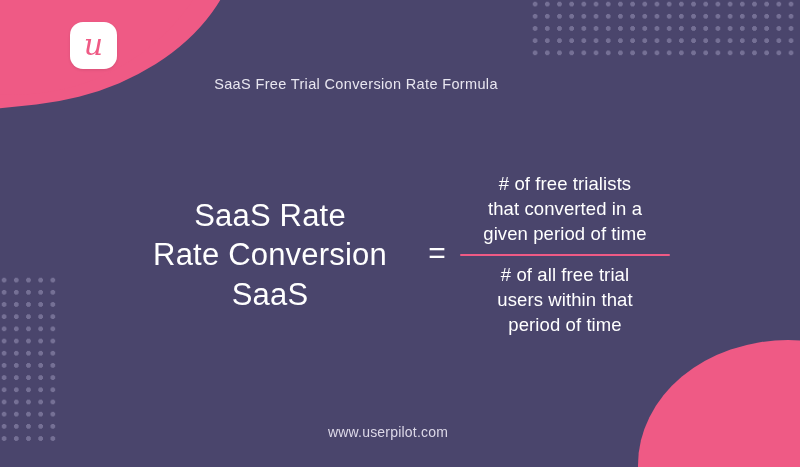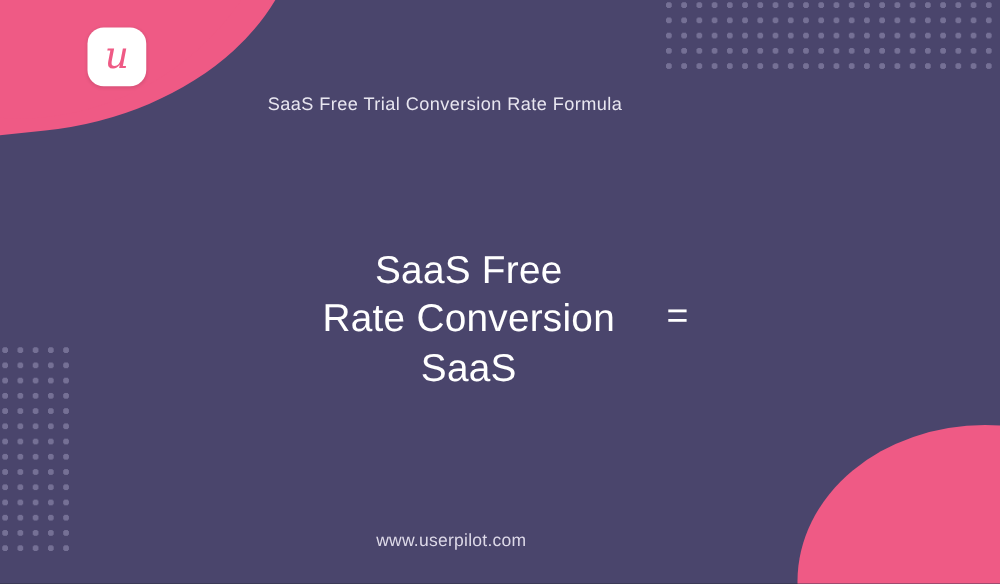--- a/index.html
+++ b/index.html
@@ -160,20 +160,21 @@
   
   .footer-url {
     position: absolute;
     left: 0;
     top: 424px;
     width: 722px;
     text-align: center;
     color: #ddd9e8;
     font-size: 14px;
     letter-spacing: .2px;
+    padding-left: 27px;
   }
 </style>
 </head>
 <body>
 
 <div class="slide">
 
   <div class="blob-topleft"></div>
   <div class="blob-topleft-2"></div>
   <div class="blob-bottomright"></div>
@@ -183,25 +184,38 @@
 
   <div class="logo">
     <span class="logo-glyph">u</span>
   </div>
 
   <div class="headline">SaaS Free Trial Conversion Rate Formula</div>
 
   <div class="formula">
 
     <div class="formula-left">
-      <div>SaaS Free</div>
+      <div>SaaS Rate</div>
       <div>Rate Conversion</div>
       <div>SaaS</div>
     </div>
 
     <div class="equals">=</div>
 
+    <div class="fraction">
+      <div class="numerator">
+        <div># of free trialists</div>
+        <div>that converted in a</div>
+        <div>given period of time</div>
+      </div>
+      <div class="fraction-bar"></div>
+      <div class="denominator">
+        <div># of all free trial</div>
+        <div>users within that</div>
+        <div>period of time</div>
+      </div>
+    </div>
 
   </div>
 
   <div class="footer-url">www.userpilot.com</div>
 
 </div>
 
 </body></html>

